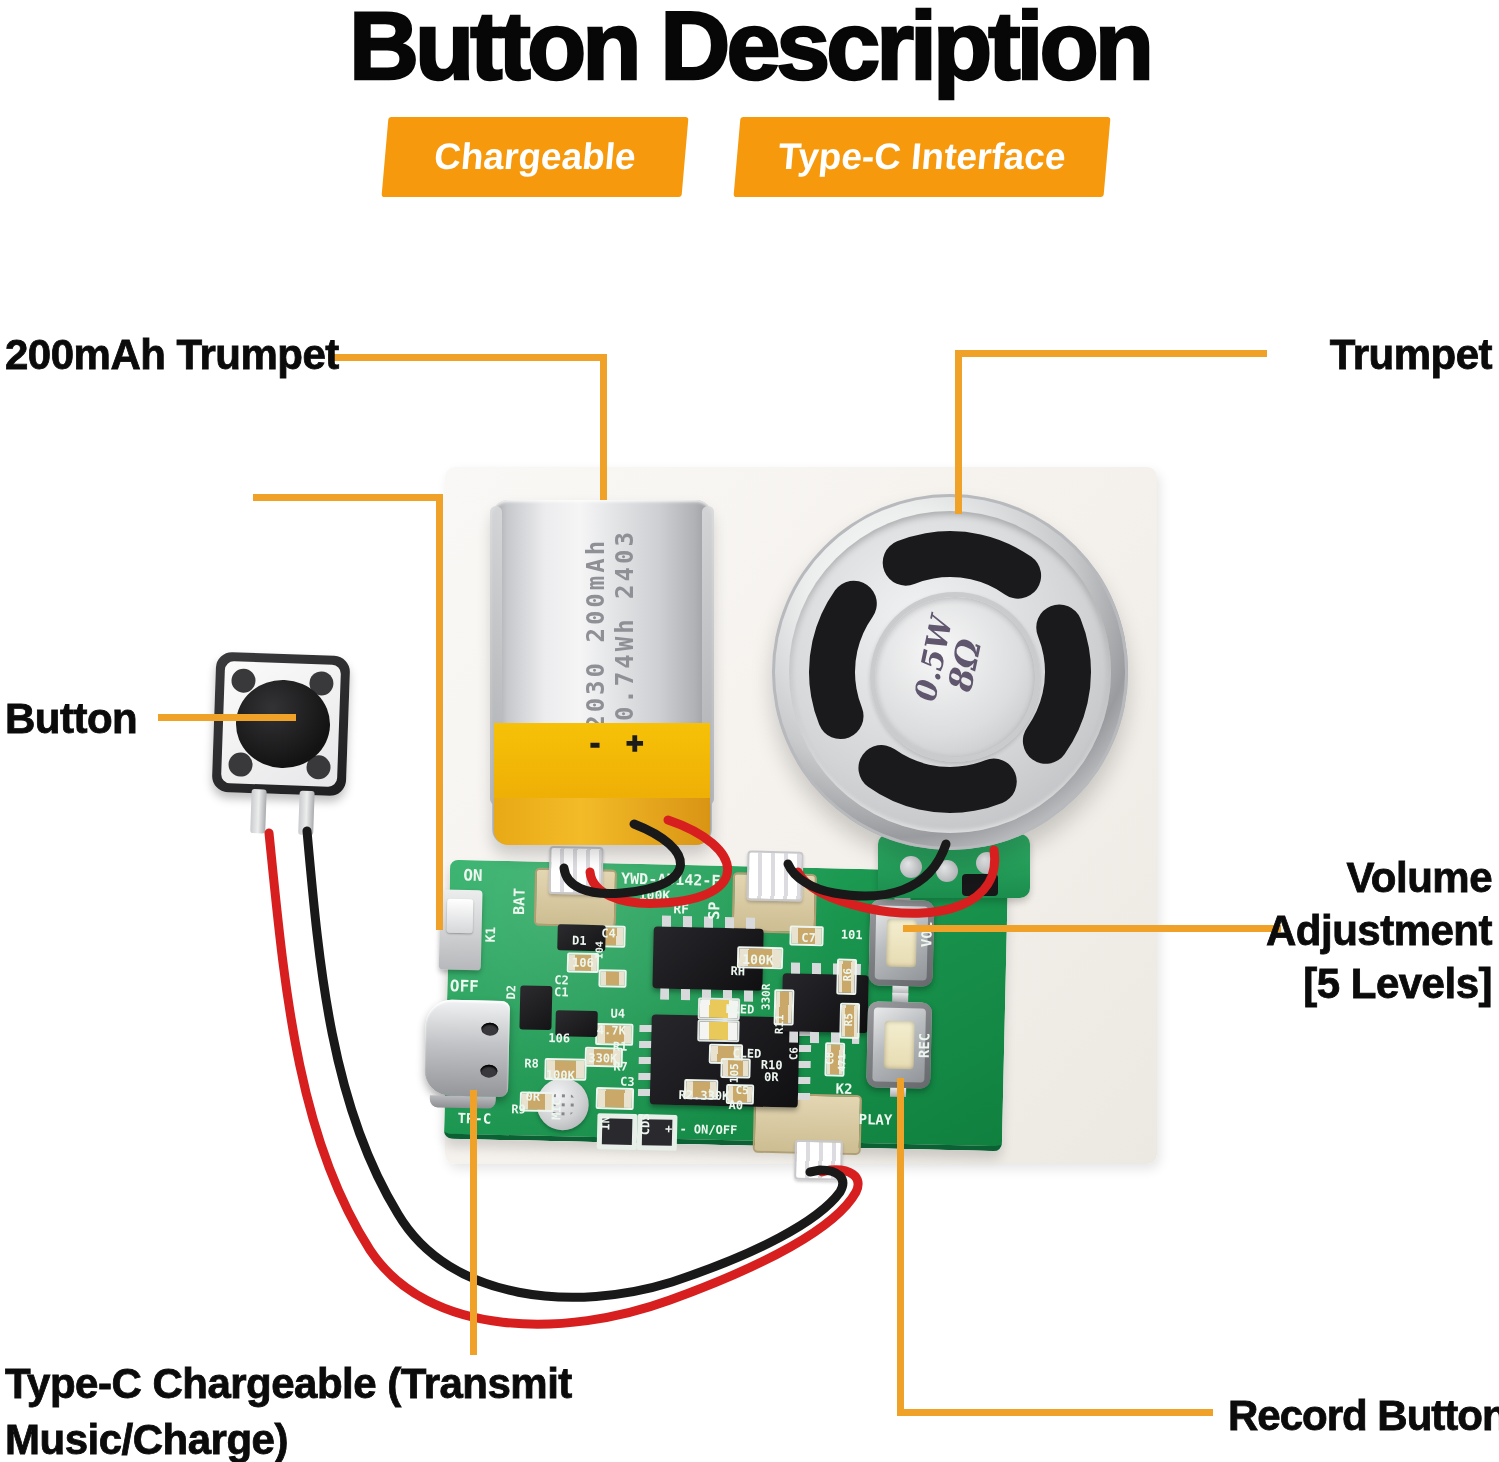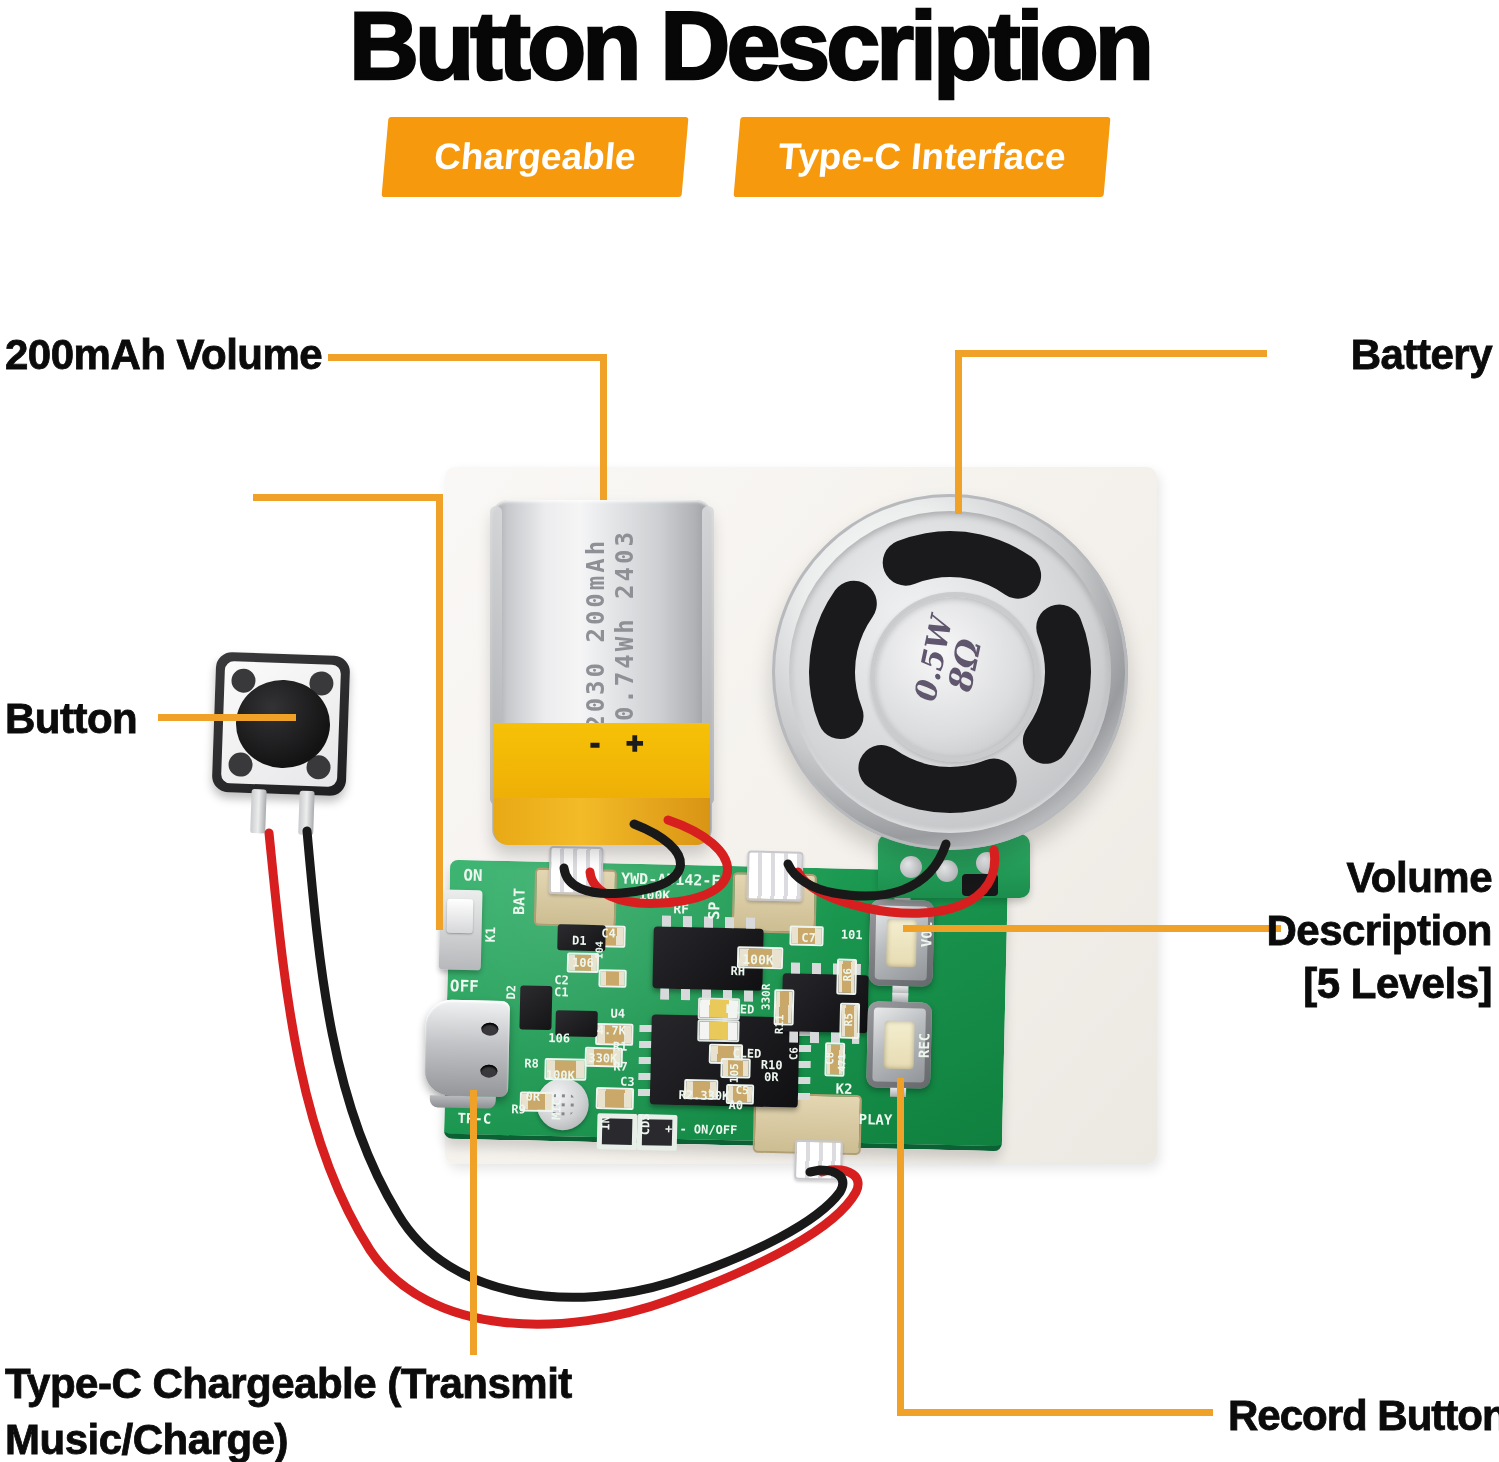--- a/index.html
+++ b/index.html
@@ -167,26 +167,26 @@
 <div class="stage">
 
   <div class="title">Button Description</div>
   <div class="badge badge-1">
     <span>Chargeable</span>
   </div>
   <div class="badge badge-2">
     <span>Type-C Interface</span>
   </div>
 
-  <div class="label" style="left:5px; top:329px;">200mAh Volume</div>
+  <div class="label" style="left:5px; top:329px;">200mAh Trumpet</div>
   <div class="label" style="left:5px; top:693px;">Button</div>
-  <div class="label r" style="right:7px; top:329px;">Battery</div>
+  <div class="label r" style="right:7px; top:329px;">Trumpet</div>
   <div class="label r" style="right:7px; top:852px;">
     <div>Volume</div>
-    <div>Description</div>
+    <div>Adjustment</div>
     <div>[5 Levels]</div>
   </div>
   <div class="label" style="left:5px; top:1356px; line-height:1.33;">
     <div>Type-C Chargeable (Transmit</div>
     <div>Music/Charge)</div>
   </div>
   <div class="label" style="left:1228px; top:1390px; letter-spacing:-1px;">Record Button</div>
 
   <div class="cline" style="left:328px; top:354px; width:279px; height:7px;"></div>
   <div class="cline" style="left:600px; top:354px; width:7px; height:146px;"></div>

